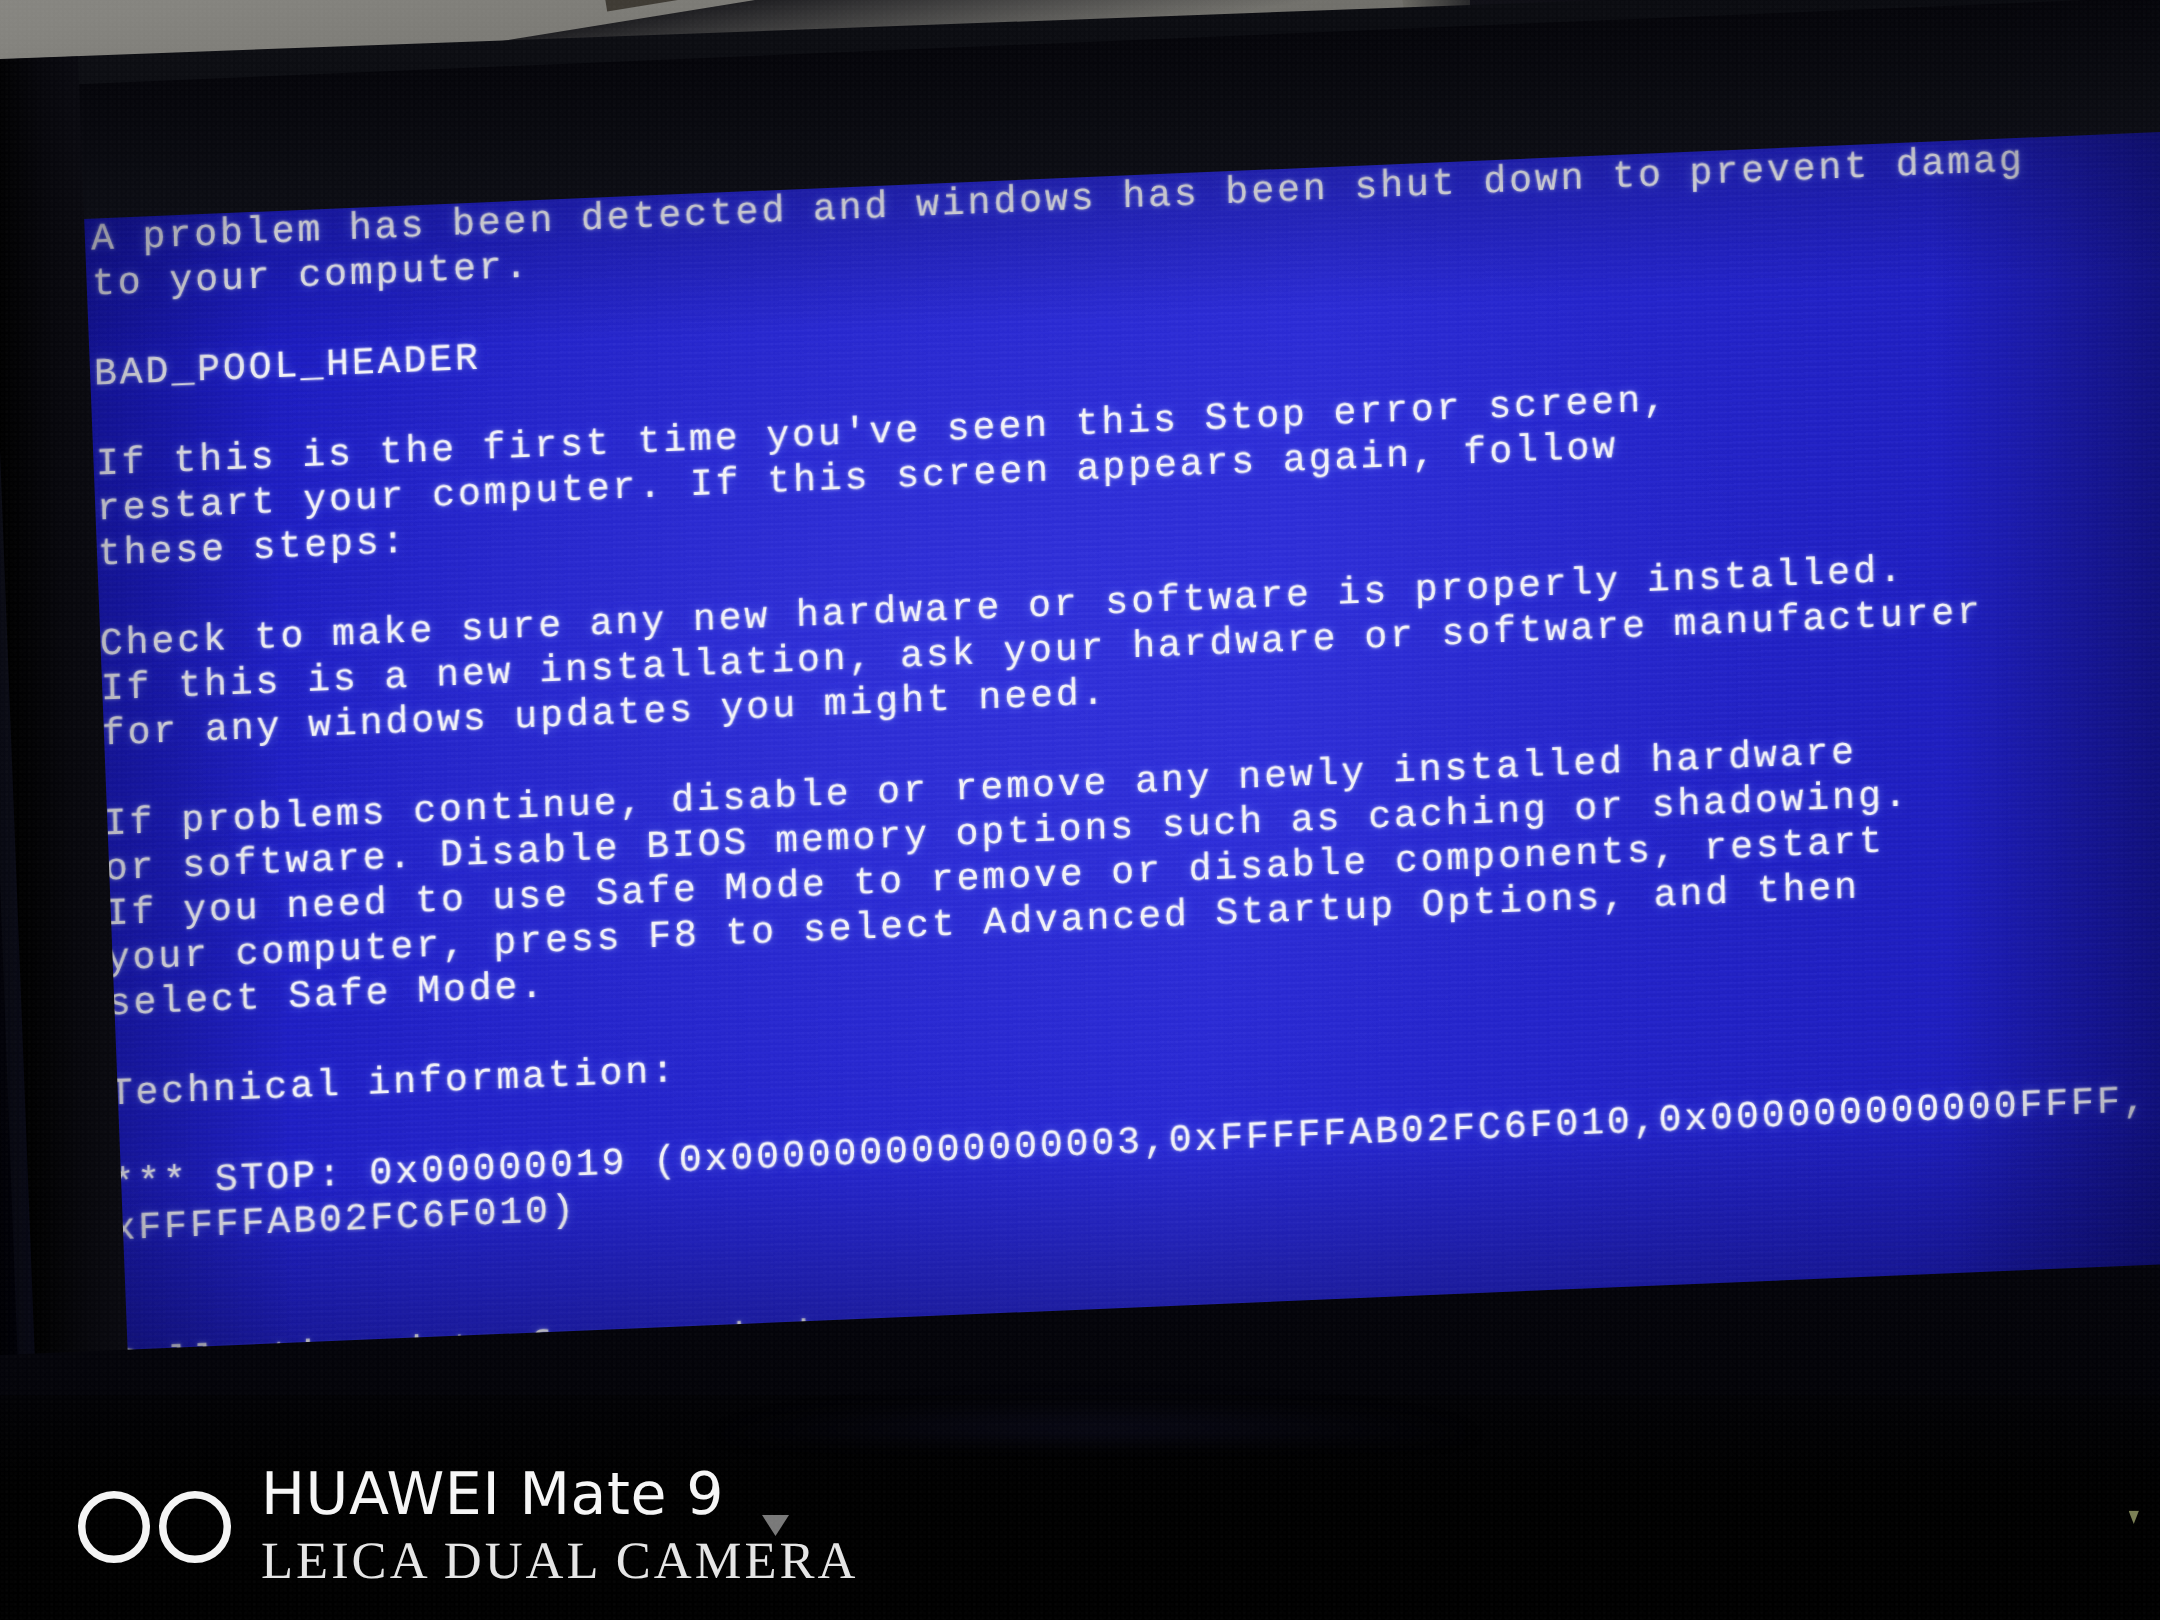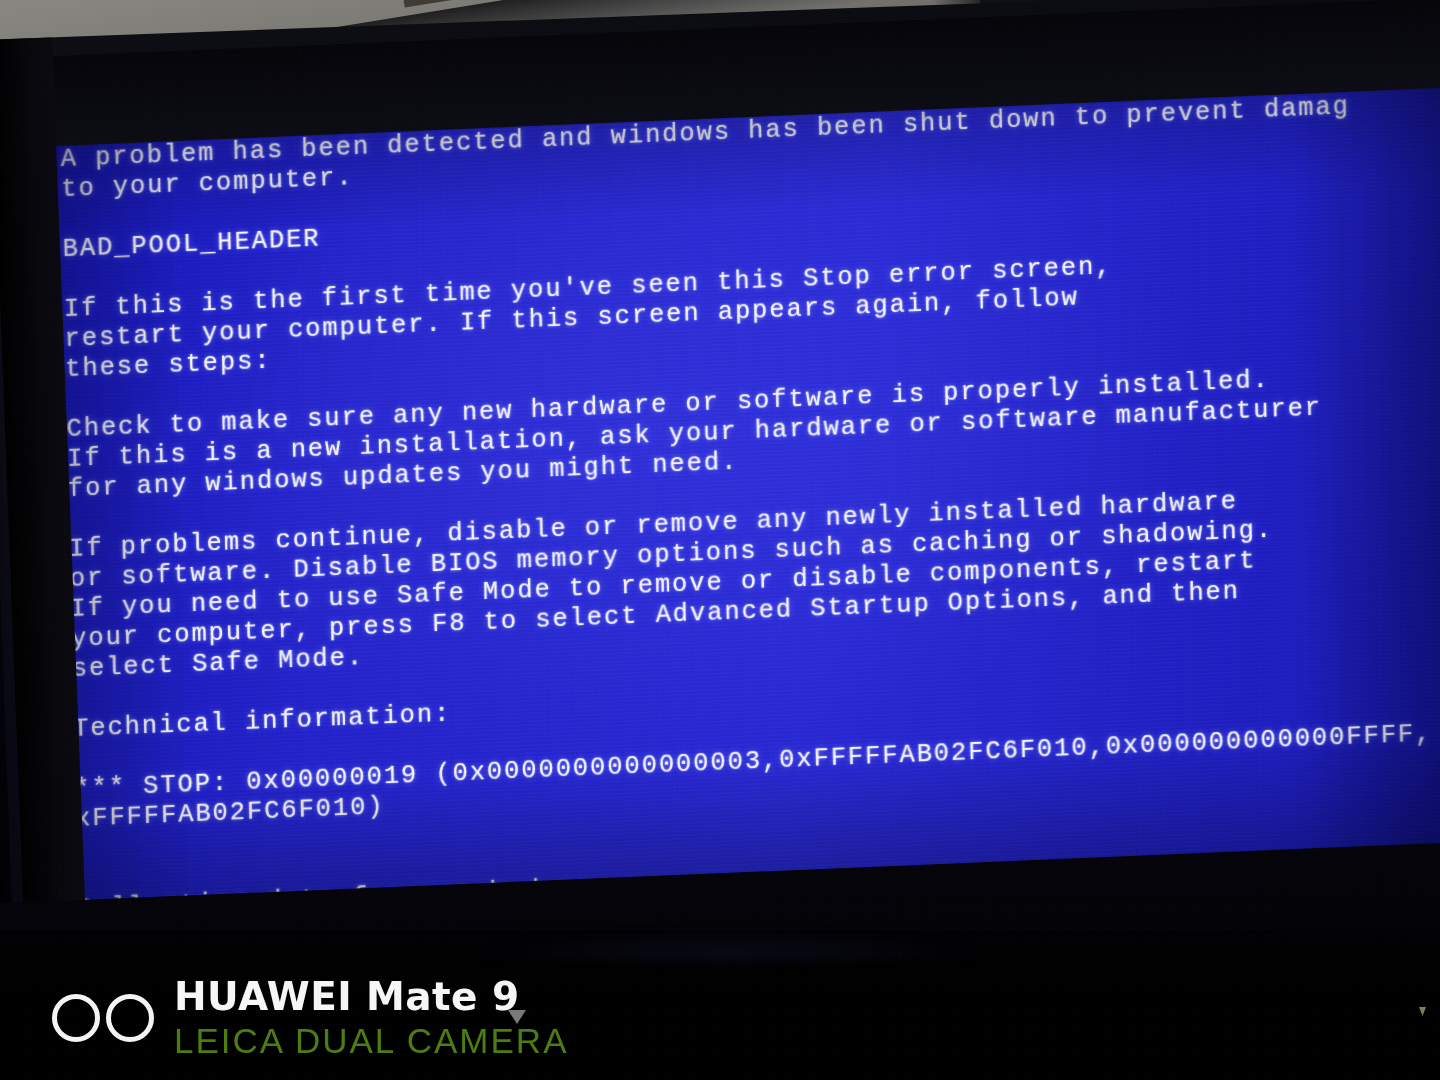--- a/index.html
+++ b/index.html
@@ -251,26 +251,25 @@
     display: flex;
     flex-direction: column;
     line-height: 1.0;
   }
   .wm-line1 {
     font-family: "DejaVu Sans", sans-serif;
     font-size: 39px;
     color: #f6f6f6;
     letter-spacing: 0.4px;
     white-space: nowrap;
-    font-weight: bold;
   }
   .wm-line2 {
-    font-family: Liberation Sans, sans-serif;
+    font-family: Liberation Serif, serif;
     font-size: 35px;
-    color: #4d7c0f;
+    color: #e5e5e5;
     letter-spacing: 2.0px;
     margin-top: 7px;
     white-space: nowrap;
   }
   .wm-caret {
     position: absolute;
     left: 508px;
     bottom: 56px;
     width: 0; height: 0;
     border-left: 9px solid transparent;

